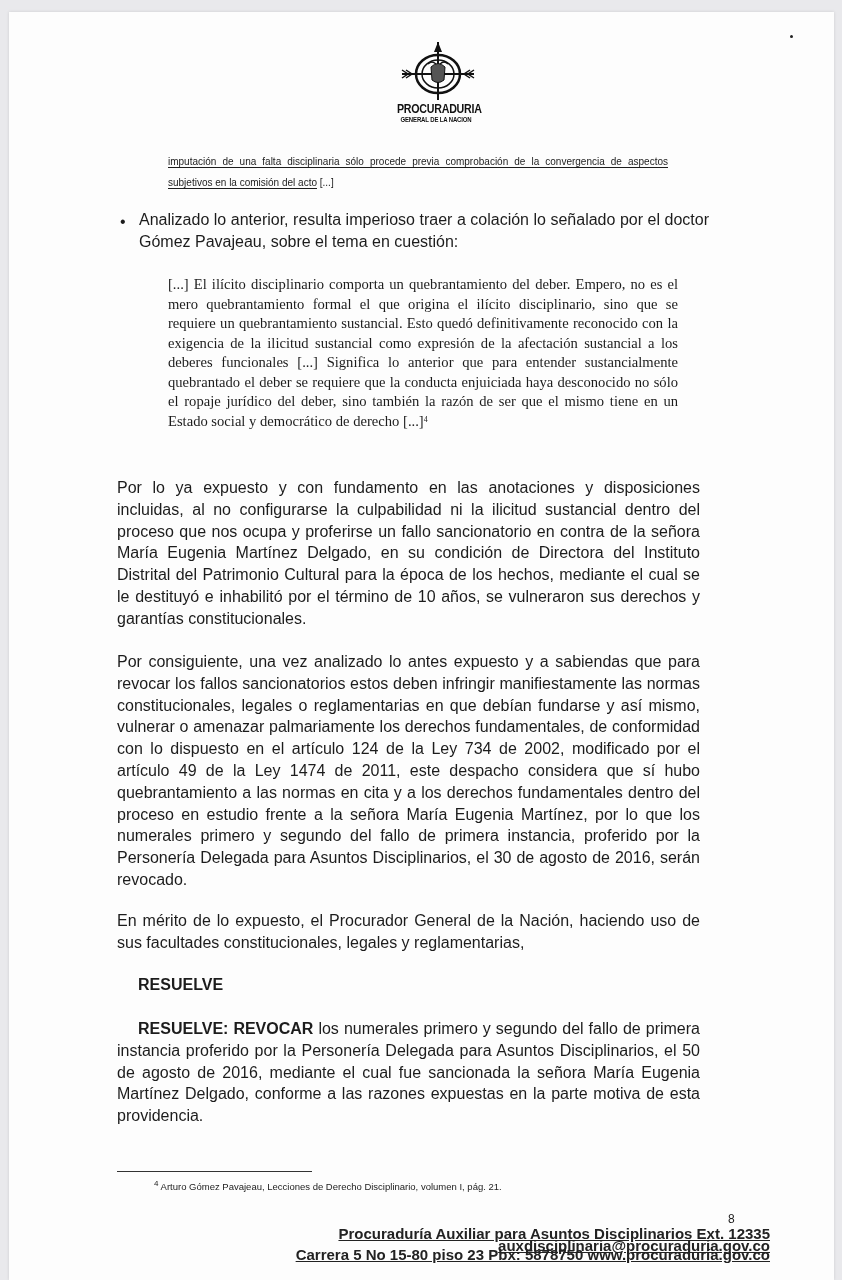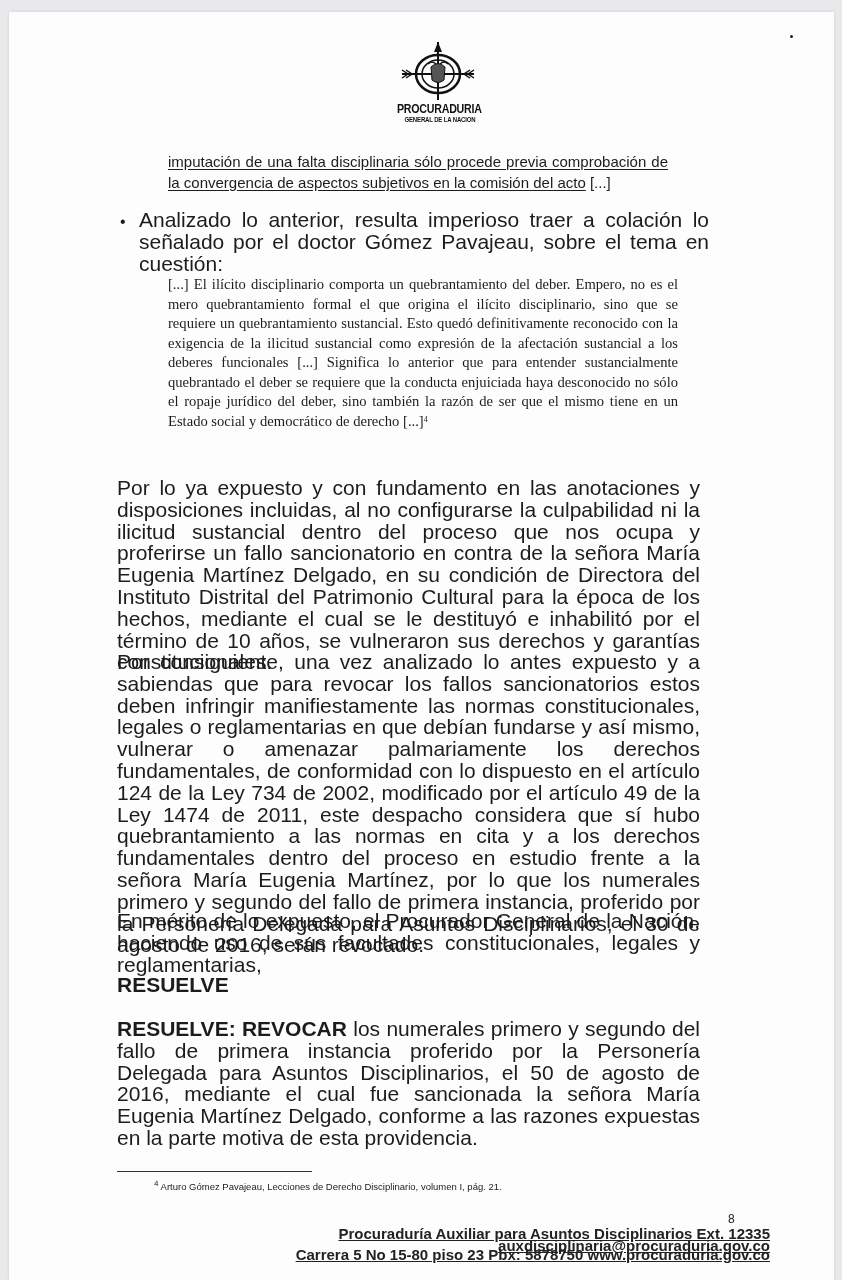--- a/index.html
+++ b/index.html
@@ -9,29 +9,29 @@
     font-family: "Liberation Sans", sans-serif;
     color: #1c1c1c;
     position: relative;
   }
   .sheet {
     position: absolute; left: 9px; top: 12px; width: 825px; height: 1268px;
     background: #fdfdfd;
     box-shadow: 0 0 3px rgba(0,0,0,0.12);
   }
   .speck { position: absolute; left: 790px; top: 35px; width: 3px; height: 3px; background: #222; border-radius: 50%; }
-  .logo { position: absolute; left: 388px; top: 40px; width: 100px; height: 95px; text-align: right; }
+  .logo { position: absolute; left: 388px; top: 40px; width: 100px; height: 95px; text-align: left; }
   .logo svg { display: block; margin: 0 auto; }
   .logo-title { font-family: "Liberation Sans", sans-serif; font-weight: 700; font-size: 13px; letter-spacing: -0.3px; line-height: 12px; transform: scaleX(0.82); transform-origin: center; margin-top: 1px; color: #111; }
   .logo-sub { font-weight: 700; font-size: 8px; line-height: 9px; transform: scaleX(0.75); transform-origin: center; color: #111; letter-spacing: -0.2px; }
 
-  .p { position: absolute; font-size: 21px; line-height: 21.8px; text-align: justify; text-align-last: left; }
+  .p { position: absolute; font-size: 16px; line-height: 21.8px; text-align: justify; text-align-last: left; }
   .q { position: absolute; font-size: 14.6px; line-height: 19.5px; text-align: justify; }
   .u { text-decoration: underline; text-underline-offset: 2px; }
-  .b { font-weight: 700; }
+  .b { font-weight: 700; margin-left: 21px; }
   sup { font-size: 8px; vertical-align: top; position: relative; top: -2px; }
   .bullet { position: absolute; left: 120px; top: 213px; font-size: 16px; }
   .center { text-align: center; }
   .fn-rule { position: absolute; left: 117px; top: 1171px; width: 195px; height: 1px; background: #333; }
   .fn { position: absolute; left: 117px; top: 1181px; font-size: 9.5px; color: #222; margin-left: 37px; }
   .pagenum { position: absolute; left: 728px; top: 1212px; font-size: 12px; }
   .footer { position: absolute; left: 100px; width: 670px; text-align: right; font-weight: 700; font-size: 15px; color: #222; line-height: 12px; text-decoration: underline; }
 </style>
 </head>
 <body>
@@ -48,21 +48,21 @@
     <line x1="4" y1="34" x2="76" y2="34" stroke="#111" stroke-width="1.8"></line>
     <path d="M4 30 L10 34 L4 38 M8 30 L14 34 L8 38" fill="none" stroke="#111" stroke-width="1.5"></path>
     <path d="M76 30 L70 34 L76 38 M72 30 L66 34 L72 38" fill="none" stroke="#111" stroke-width="1.5"></path>
     <path d="M33 27 Q40 20 47 27 L46 40 Q40 45 34 40 Z" fill="#555" stroke="#111" stroke-width="1"></path>
     <path d="M30 24 Q34 20 38 24 M42 24 Q46 20 50 24" fill="none" stroke="#111" stroke-width="1.2"></path>
   </svg>
   <div class="logo-title">PROCURADURIA</div>
   <div class="logo-sub">GENERAL DE LA NACION</div>
 </div>
 
-<div class="q" style="left:168px; top:151px; width:500px; font-size:15px; line-height:21px;">
+<div class="q" style="left:168px; top:151px; width:500px; font-size:10px; line-height:21px;">
   <span class="u">imputación de una falta disciplinaria sólo procede previa comprobación de la convergencia de aspectos subjetivos en la comisión del acto</span><span> [...]</span>
 </div>
 
 <div class="bullet">•</div>
 <div class="p" style="left:139px; top:209px; width:570px;">Analizado lo anterior, resulta imperioso traer a colación lo señalado por el doctor Gómez Pavajeau, sobre el tema en cuestión:</div>
 
 <div class="q" style="left:168px; top:275px; width:510px;font-family:Liberation Serif, serif;">
   <span>[...] El ilícito disciplinario comporta un quebrantamiento del deber. Empero, no es el mero quebrantamiento formal el que origina el ilícito disciplinario, sino que se requiere un quebrantamiento sustancial. Esto quedó definitivamente reconocido con la exigencia de la ilicitud sustancial como expresión de la afectación sustancial a los deberes funcionales [...] Significa lo anterior que para entender sustancialmente quebrantado el deber se requiere que la conducta enjuiciada haya desconocido no sólo el ropaje jurídico del deber, sino también la razón de ser que el mismo tiene en un Estado social y democrático de derecho [...]</span><sup>4</sup>
 </div>
 

